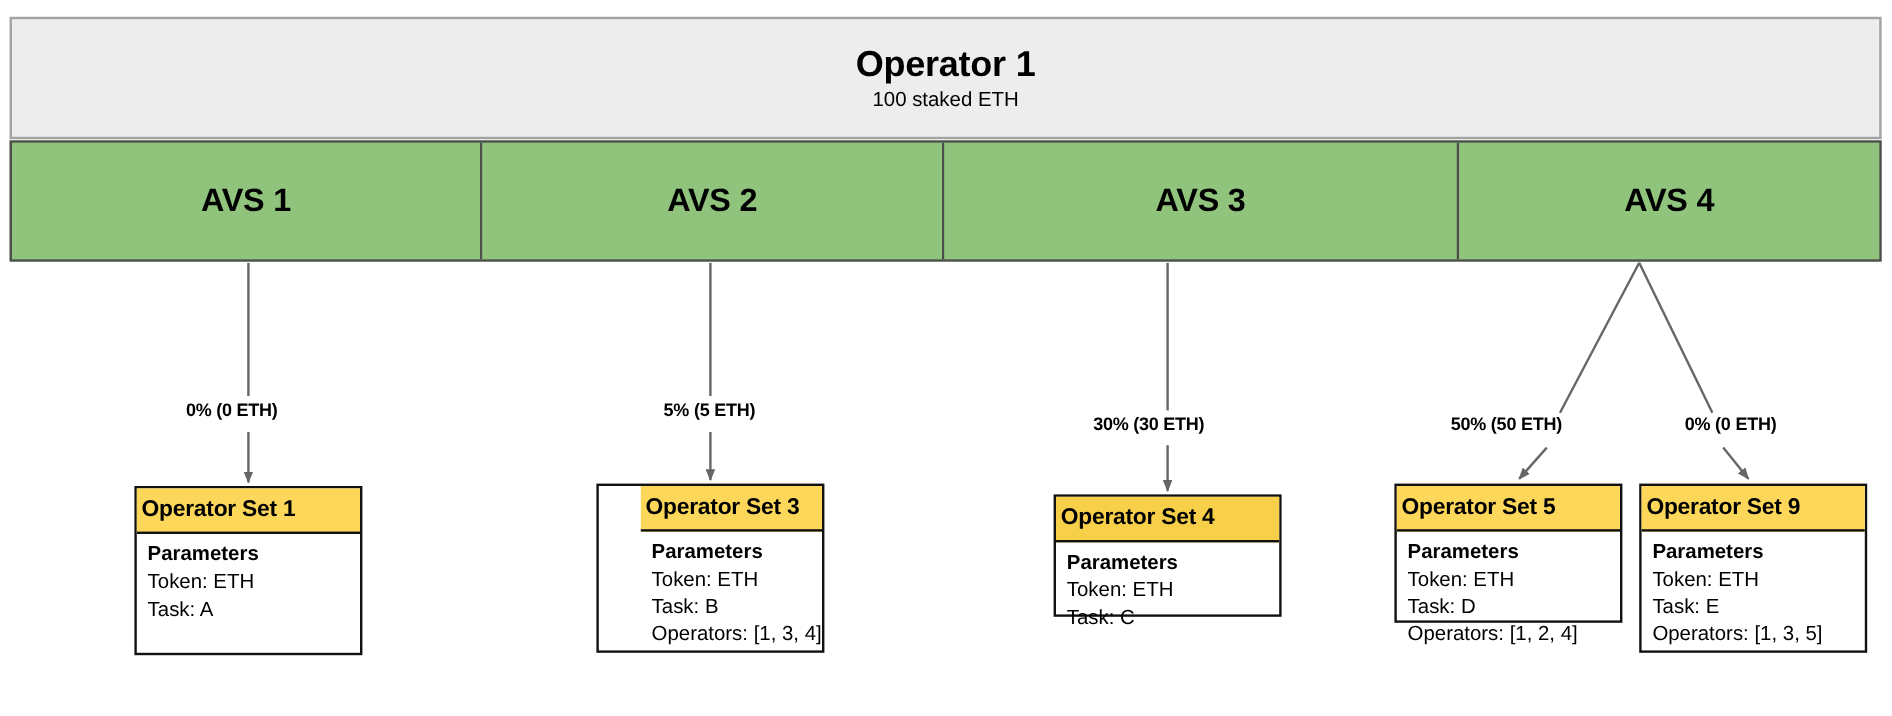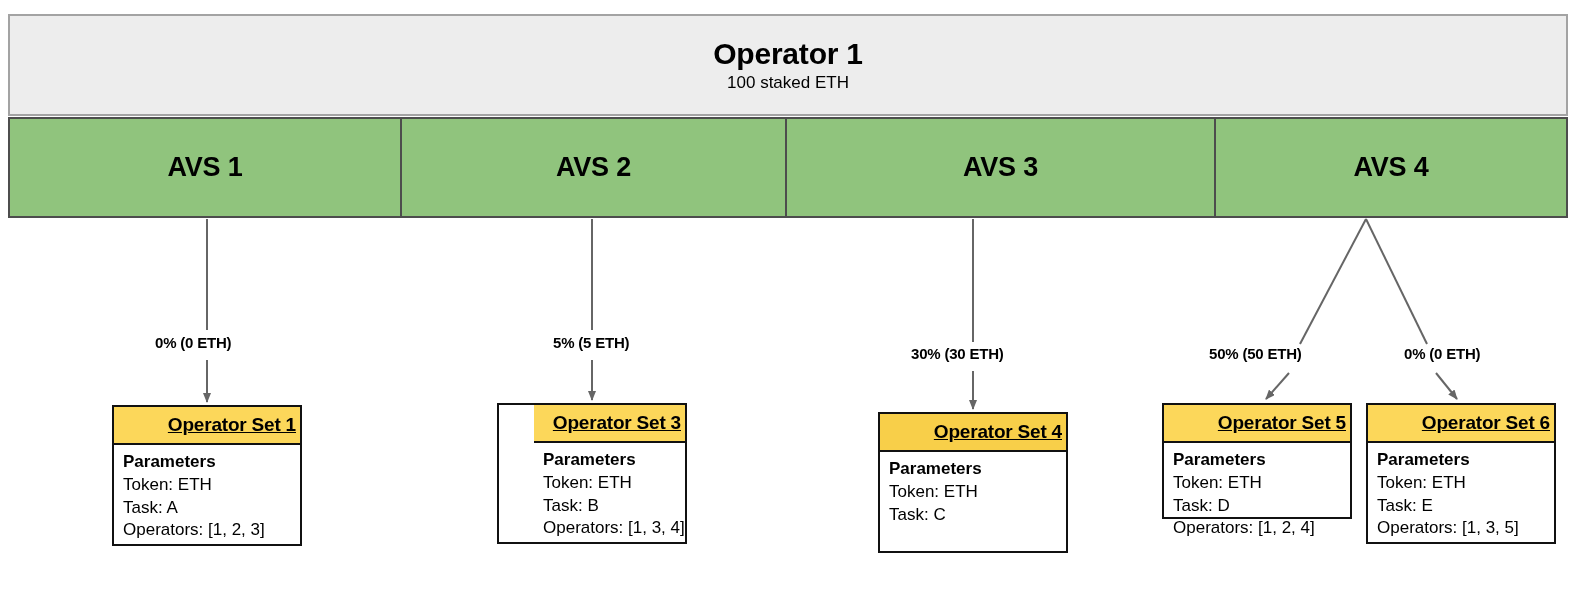--- a/index.html
+++ b/index.html
@@ -77,27 +77,26 @@
   .opset {
     position: absolute;
     box-sizing: border-box;
     background: #ffffff;
     border: 2px solid #111111;
   }
   .opset-head {
     box-sizing: border-box;
     background: #fcd75a;
     border-bottom: 2px solid #111111;
-    text-align: right;
+    text-align: left;
     font-size: 19px;
     font-weight: bold;
     line-height: 1;
     padding: 8px 4px 9px;
     letter-spacing: -0.2px;
-    text-decoration: underline;
   }
   .opset.variant-gold .opset-head { background: #f8cf49; }
   .opset-body {
     padding: 6px 9px 8px;
   }
   .opset-body .param-title {
     font-size: 17px;
     font-weight: bold;
     line-height: 1.35;
     white-space: nowrap;
@@ -179,55 +178,54 @@
   <div class="edge-label" style="left:911px; top:345px;">30% (30 ETH)</div>
   <div class="edge-label" style="left:1209px; top:345px;">50% (50 ETH)</div>
   <div class="edge-label" style="left:1404px; top:345px;">0% (0 ETH)</div>
 
   <div class="opset" style="left:112px; top:405px; width:190px; height:141px;">
     <div class="opset-head">Operator Set 1</div>
     <div class="opset-body">
       <div class="param-title">Parameters</div>
       <div class="param-line">Token: ETH</div>
       <div class="param-line">Task: A</div>
-      <div class="param-line">Operators: [1, 2, 3]</div>
     </div>
   </div>
 
   <div class="opset" style="left:497px; top:403px; width:190px; height:141px;padding-left:35px;">
     <div class="opset-head">Operator Set 3</div>
     <div class="opset-body">
       <div class="param-title">Parameters</div>
       <div class="param-line">Token: ETH</div>
       <div class="param-line">Task: B</div>
       <div class="param-line">Operators: [1, 3, 4]</div>
     </div>
   </div>
 
-  <div class="opset variant-gold" style="left:878px; top:412px; width:190px; height:141px;">
+  <div class="opset variant-gold" style="left:878px; top:412px; width:190px; height:102px;">
     <div class="opset-head">Operator Set 4</div>
     <div class="opset-body">
       <div class="param-title">Parameters</div>
       <div class="param-line">Token: ETH</div>
       <div class="param-line">Task: C</div>
     </div>
   </div>
 
   <div class="opset" style="left:1162px; top:403px; width:190px; height:116px;">
     <div class="opset-head">Operator Set 5</div>
     <div class="opset-body">
       <div class="param-title">Parameters</div>
       <div class="param-line">Token: ETH</div>
       <div class="param-line">Task: D</div>
       <div class="param-line">Operators: [1, 2, 4]</div>
     </div>
   </div>
 
   <div class="opset" style="left:1366px; top:403px; width:190px; height:141px;">
-    <div class="opset-head">Operator Set 6</div>
+    <div class="opset-head">Operator Set 9</div>
     <div class="opset-body">
       <div class="param-title">Parameters</div>
       <div class="param-line">Token: ETH</div>
       <div class="param-line">Task: E</div>
       <div class="param-line">Operators: [1, 3, 5]</div>
     </div>
   </div>
 
 </div>
 

